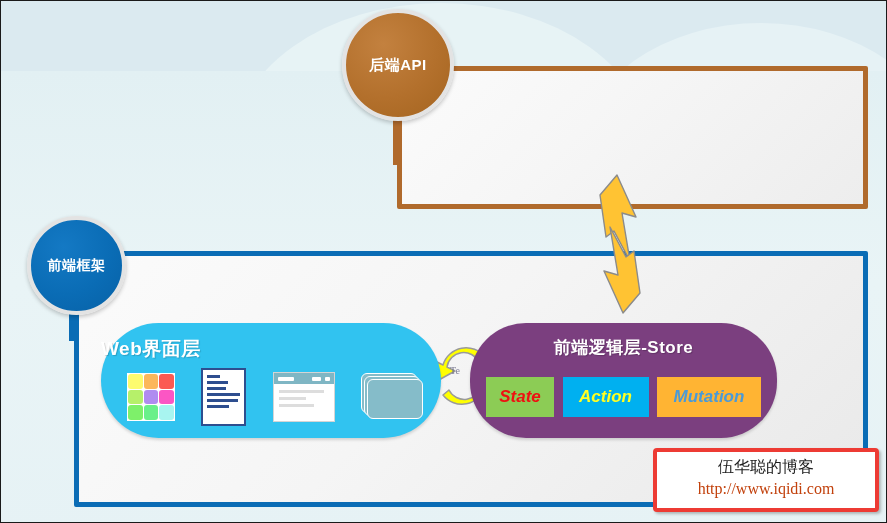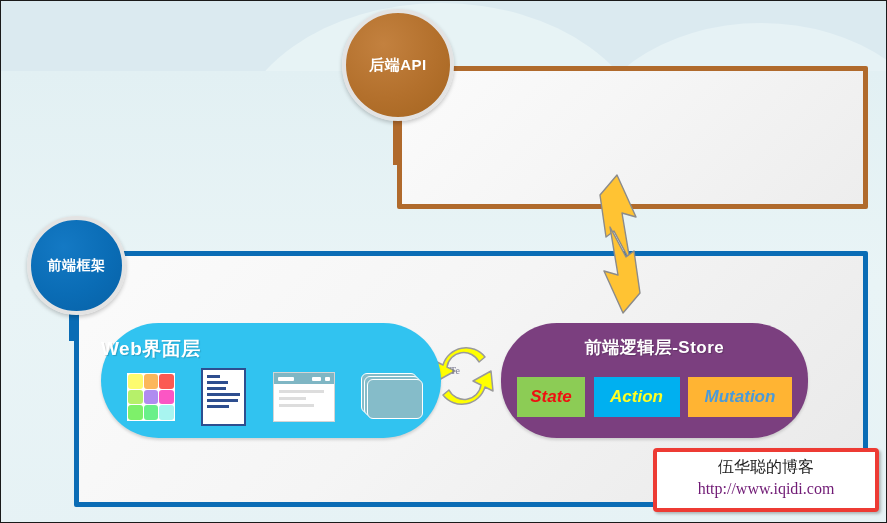--- a/index.html
+++ b/index.html
@@ -108,21 +108,21 @@
   .br-body{padding:6px 5px;display:flex;flex-direction:column;gap:4px;}
   .br-line{height:3px;background:#dddddd;}
   
   .icon-cards{position:relative;width:62px;height:48px;}
   .card{position:absolute;border:1px solid #ffffff;border-radius:6px;background:#85bcc9;}
   .c1{left:0;top:0;width:54px;height:38px;}
   .c2{left:3px;top:3px;width:54px;height:38px;}
   .c3{left:6px;top:6px;width:54px;height:38px;}
   
   .store-layer{
-    position:absolute;left:500px;top:322px;width:307px;height:115px;
+    position:absolute;left:469px;top:322px;width:307px;height:115px;
     background:#7b3f7f;border-radius:56px;
     box-shadow:0 2px 3px rgba(0,0,0,.15);
   }
   .store-title{
     position:absolute;left:0;top:13px;width:100%;text-align:center;
     color:#ffffff;font-size:17px;font-weight:bold;letter-spacing:.5px;
     text-shadow:1px 1px 1px rgba(0,0,0,.2);
   }
   .store-boxes{
     position:absolute;left:16px;top:54px;width:275px;height:40px;
@@ -145,21 +145,21 @@
     font-family:Liberation Serif, serif;
   }
   
   .watermark{
     position:absolute;left:652px;top:447px;width:226px;height:64px;
     background:#ffffff;border:4px solid #ed3b34;border-radius:4px;
     box-sizing:border-box;text-align:center;
     box-shadow:2px 2px 3px rgba(0,0,0,.25);
   }
   .wm-line1{margin-top:5px;font-size:16px;color:#1c1c1c;font-family:"DejaVu Sans",sans-serif;}
-  .wm-line2{margin-top:2px;font-size:16px;color:#701a75;font-family:"Liberation Serif",serif;}
+  .wm-line2{margin-top:2px;font-size:16px;color:#c2410c;font-family:"Liberation Serif",serif;}
 </style>
 </head>
 <body>
 
 <div id="canvas">
 
   <div class="cloud-wrap">
     <div class="puff p2"></div>
     <div class="puff p3"></div>
     <div class="puff p1"></div>

